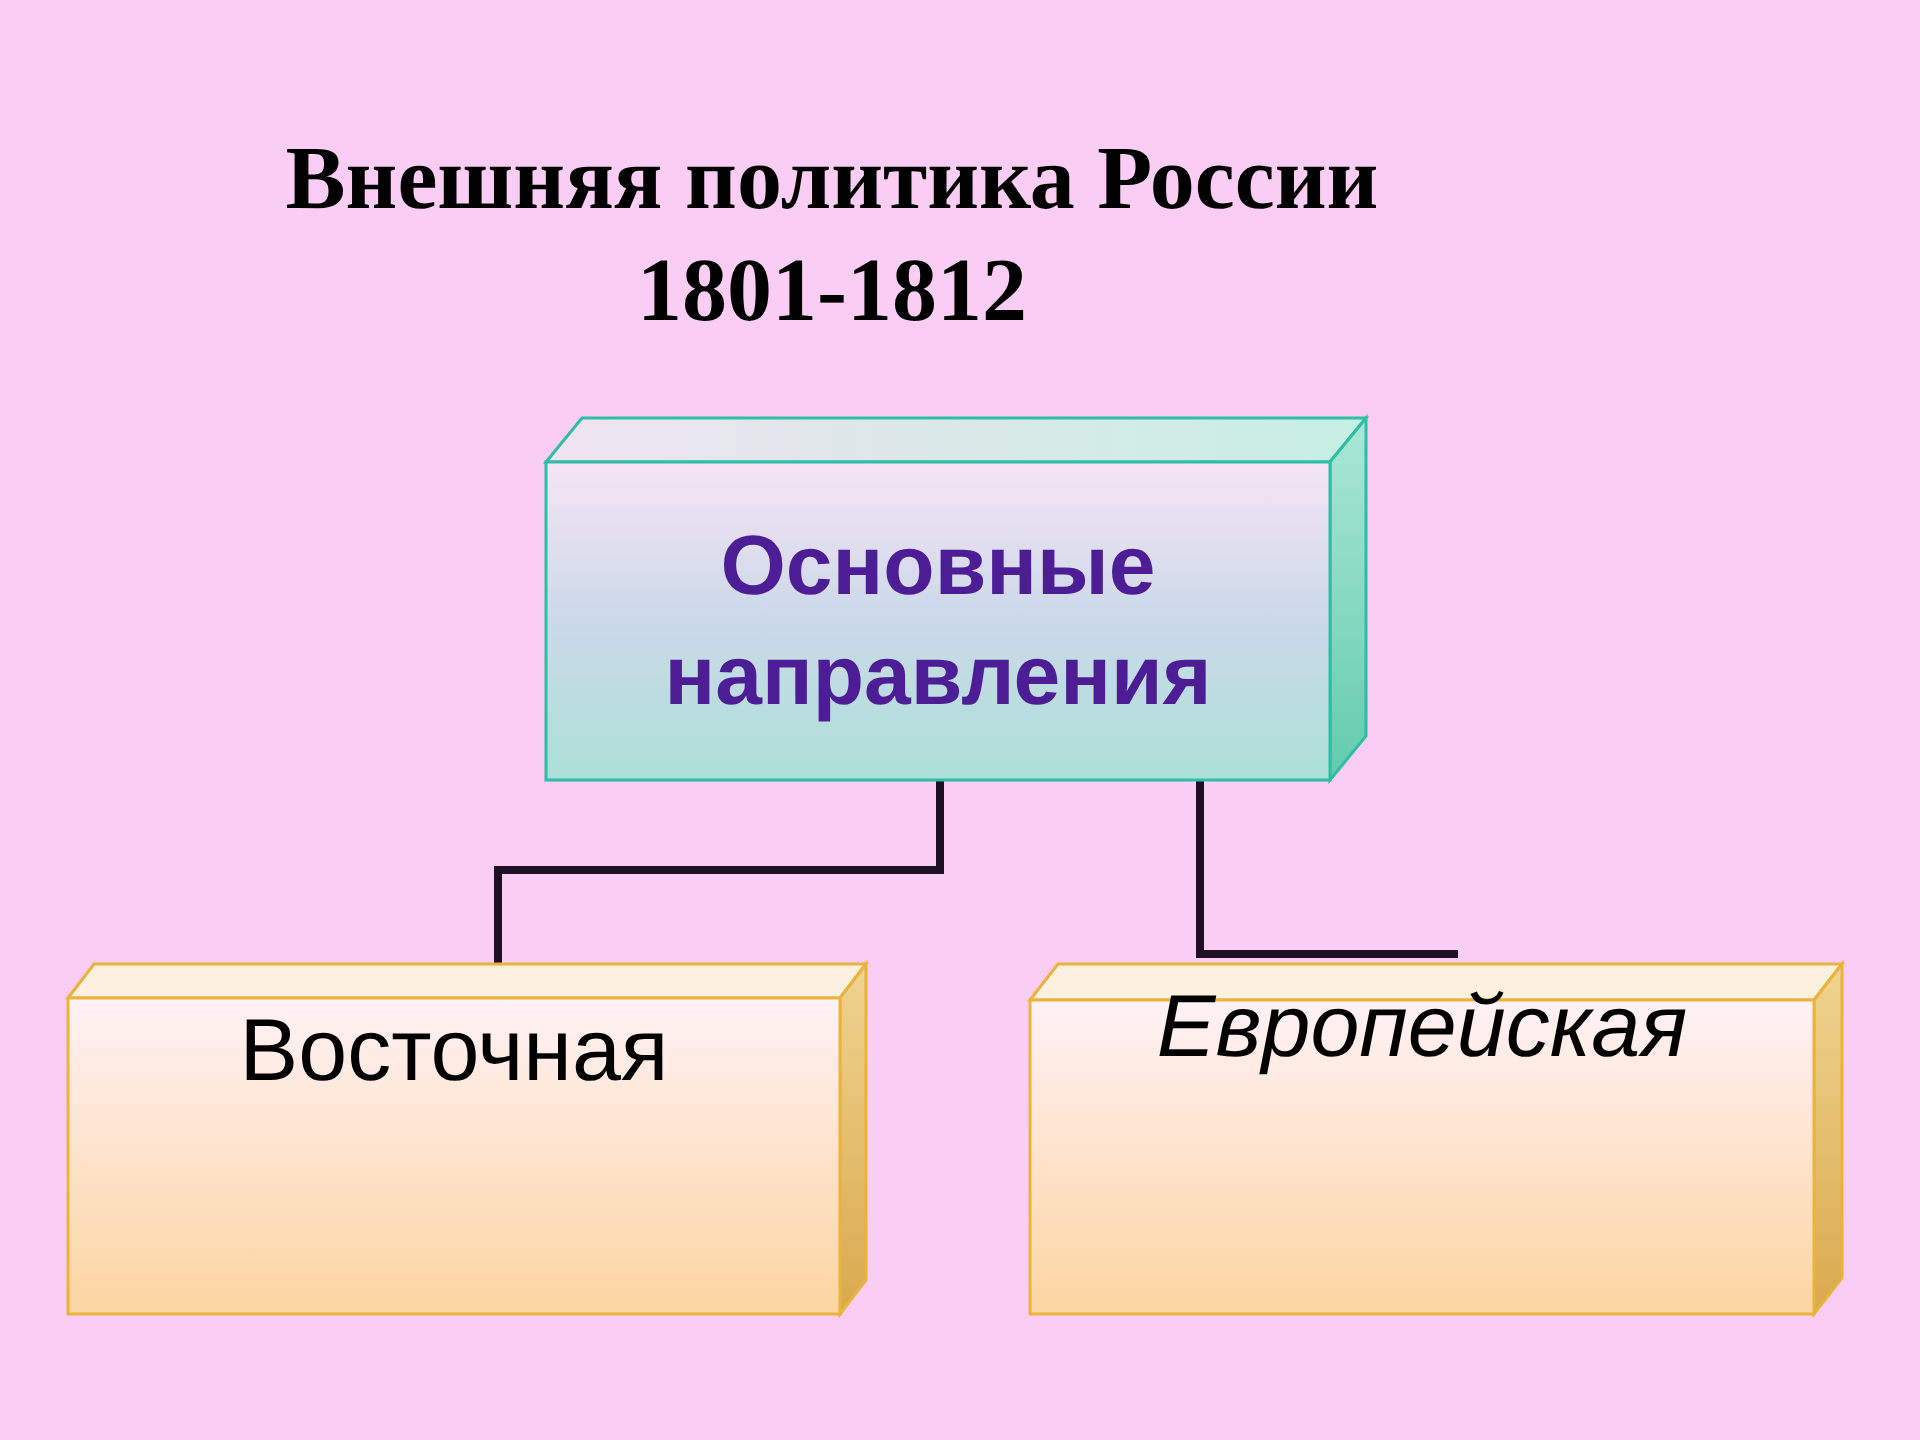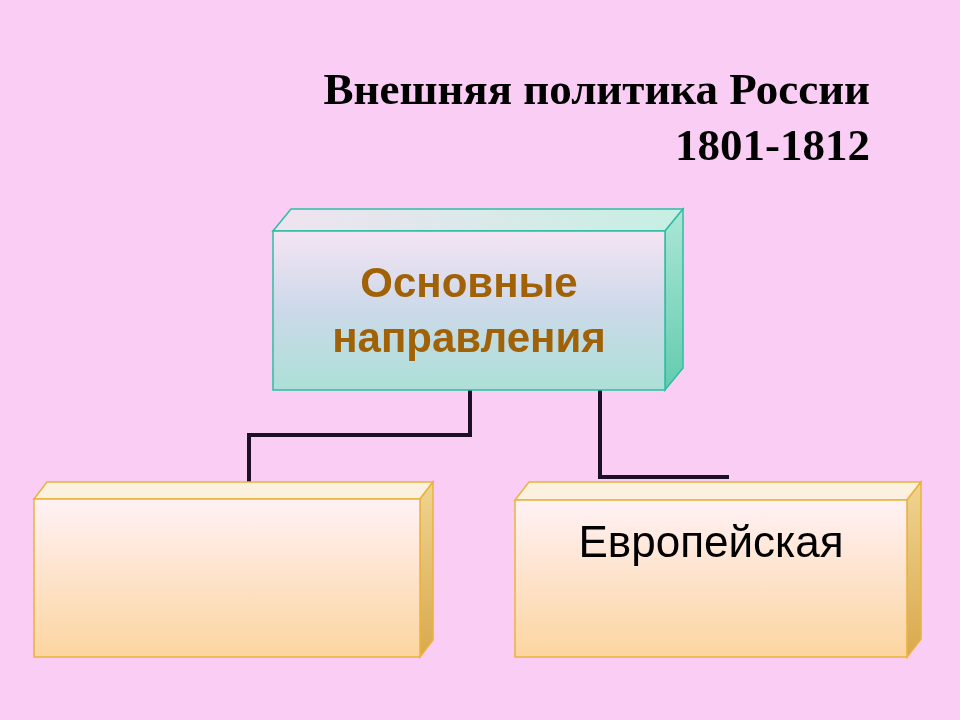--- a/index.html
+++ b/index.html
@@ -9,28 +9,27 @@
     height: 720px;
     background: #FACEF4;
     overflow: hidden;
     font-family: "Liberation Sans", sans-serif;
   }
   .slide-title {
     position: absolute;
     top: 62px;
     left: 0;
     width: 832px;
-    text-align: right;
+    text-align: center;
     font-family: "Liberation Serif", serif;
     font-weight: bold;
     font-size: 45px;
     line-height: 1.24;
     color: #000000;
     white-space: pre-line;
-    padding-left: 38px;
   }
   .diagram-svg {
     position: absolute;
     left: 0;
     top: 0;
     width: 960px;
     height: 720px;
   }
   .node-label-root {
     position: absolute;
@@ -38,30 +37,30 @@
     top: 231px;
     width: 392px;
     height: 159px;
     display: flex;
     align-items: center;
     justify-content: center;
     text-align: center;
     font-weight: bold;
     font-size: 42px;
     line-height: 1.3;
-    color: #a16207;
+    color: #4c1d95;
     white-space: pre-line;
   }
   .branch-block {
     position: absolute;
     text-align: center;
     color: #000000;
   }
   .branch-block.east   { left: 7px;   top: 502px; width: 440px; }
-  .branch-block.europe { left: 501px; top: 518px; width: 420px; }
+  .branch-block.europe { left: 501px; top: 490px; width: 420px; font-style: italic; }
   .branch-title {
     font-size: 44px;
     line-height: 48px;
     font-weight: normal;
   }
   .branch-desc {
     font-size: 30px;
     line-height: 35px;
     white-space: pre-line;
   }
@@ -119,19 +118,20 @@
       <polygon points="515,500 529,482 921,482 907,500" fill="#FCF0DE" stroke="#EAB33C" stroke-width="1.5"></polygon>
       <polygon points="907,500 921,482 921,639 907,657" fill="url(#gradGoldSide)" stroke="#EAB33C" stroke-width="1.5"></polygon>
       <rect x="515" y="500" width="392" height="157" fill="url(#gradGoldFront)" stroke="#EAB33C" stroke-width="1.5"></rect>
     </g>
   </svg>
 
   <div class="node-label-root">Основные
 направления</div>
 
   <div class="branch-block east">
+    <div class="branch-title">Восточная</div>
   </div>
 
   <div class="branch-block europe">
     <div class="branch-title">Европейская</div>
   </div>
 
 </div>
 
 </body></html>

